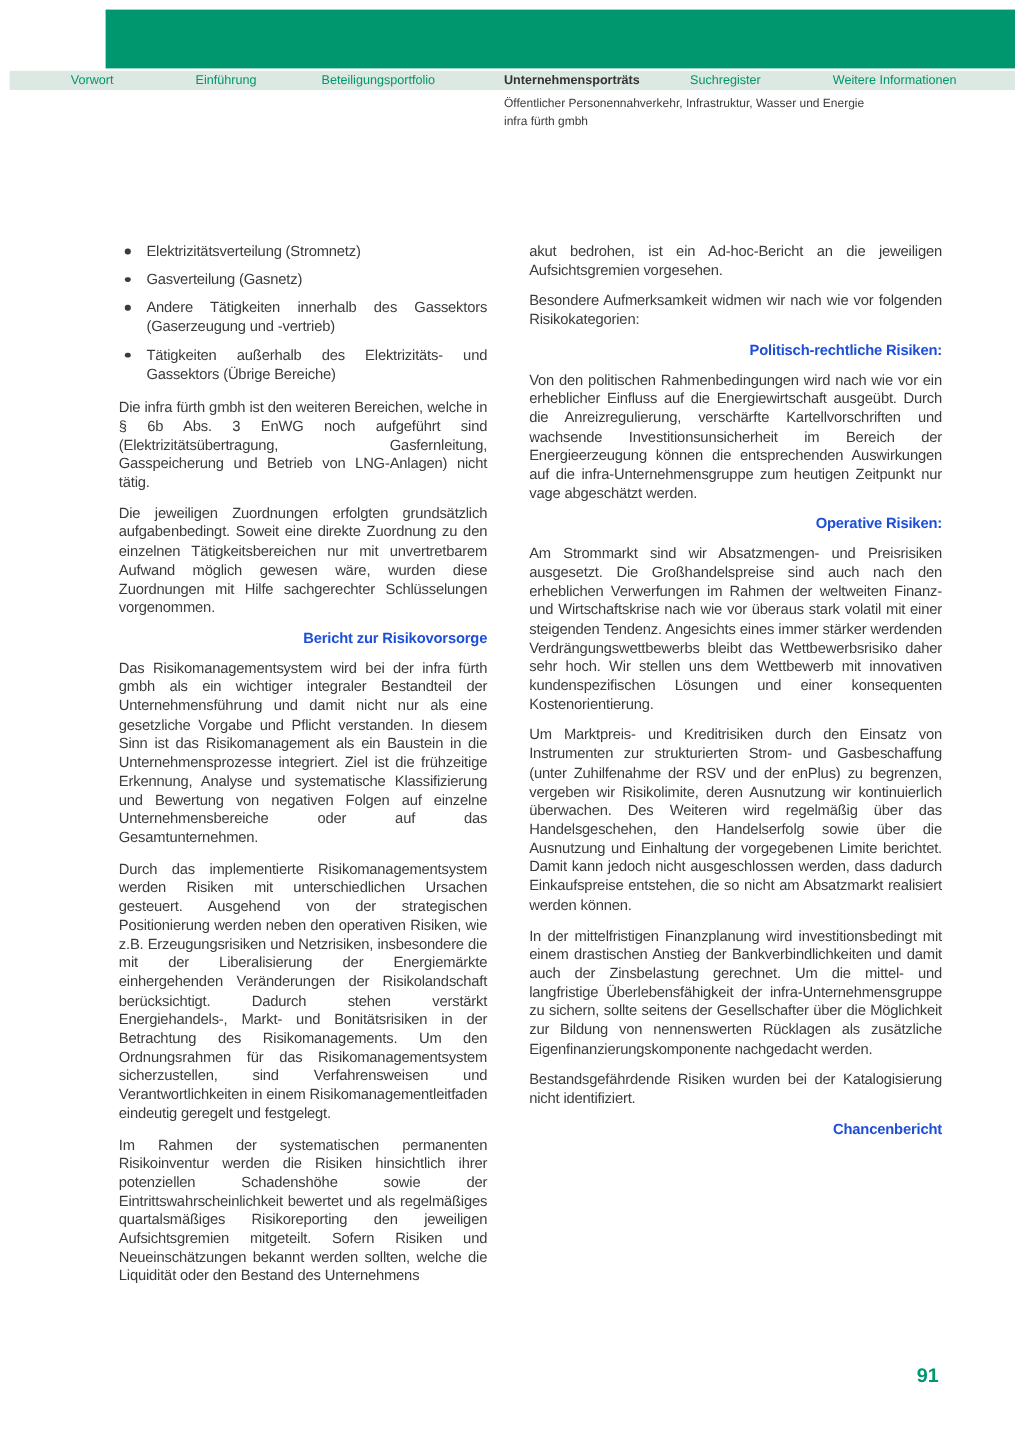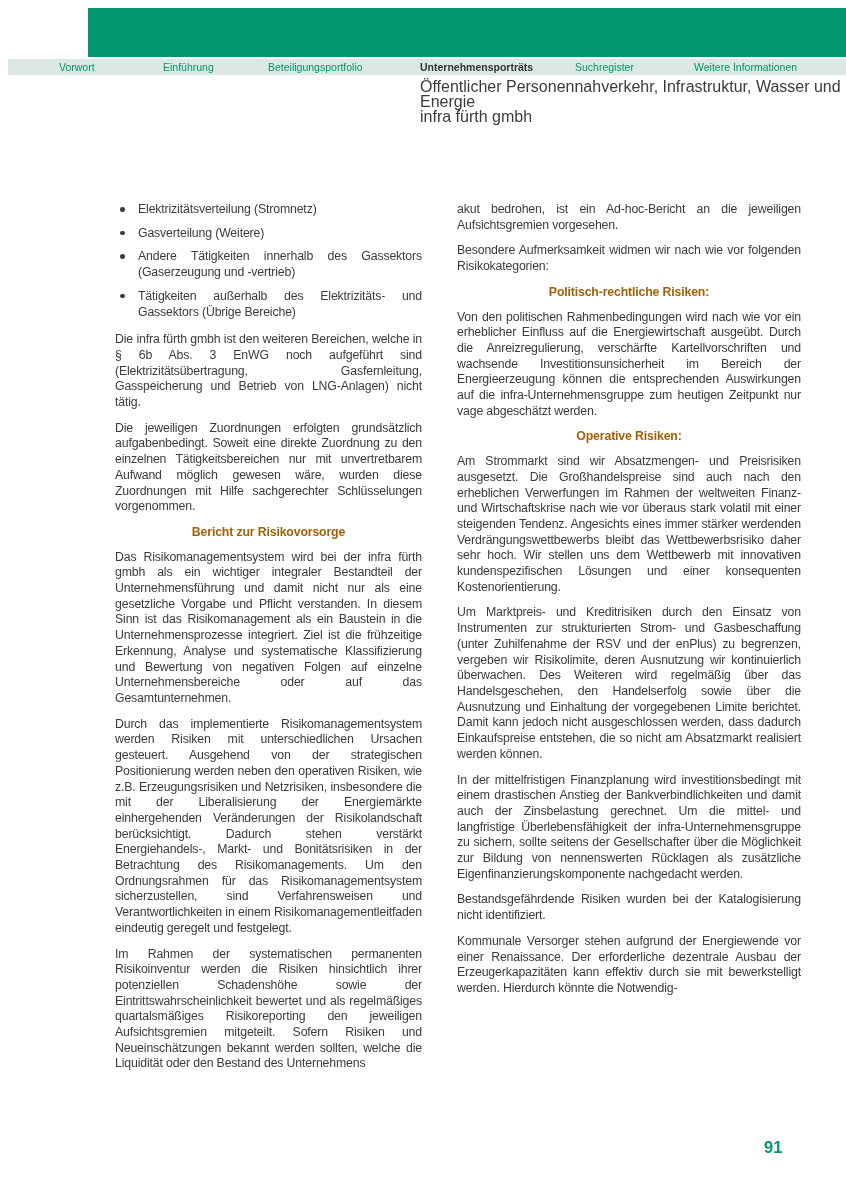--- a/index.html
+++ b/index.html
@@ -38,46 +38,45 @@
   }
   .navstrip a.active {
     color: #333333;
     font-weight: bold;
     text-align: center;
   }
   
   .breadcrumb {
     position: absolute;
     left: 420px; top: 79px;
-    font-size: 16px;
+    font-size: 10px;
     line-height: 15px;
     color: #3b3b3b;
   }
   
   .col {
     position: absolute;
     top: 202px;
     font-size: 12.3px;
     line-height: 15.7px;
     letter-spacing: -0.15px;
     text-align: justify;
     hyphens: auto;
-    margin-left: 16px;
     -webkit-hyphens: auto;
   }
   .col-left  { left: 99px;  width: 307px; }
   .col-right { left: 441px; width: 344px; }
   .col p { margin: 0 0 10px 0; }
   .col h3 {
     margin: 4px 0 9px 0;
     font-size: 12.3px;
     line-height: 15.7px;
     font-weight: bold;
-    color: #a16207;
-    text-align: center;
+    color: #1d4ed8;
+    text-align: right;
   }
   ul.bullets {
     list-style: none;
     margin: 0 0 12px 0;
     padding: 0;
   }
   ul.bullets li {
     position: relative;
     padding-left: 23px;
     margin-bottom: 8px;
@@ -120,21 +119,21 @@
   </div>
 
   <section class="col col-left">
     <ul class="bullets">
       <li>
         <span class="dot"></span>
         <span>Elektrizitätsverteilung (Stromnetz)</span>
       </li>
       <li>
         <span class="dot"></span>
-        <span>Gasverteilung (Weitere)</span>
+        <span>Gasverteilung (Gasnetz)</span>
       </li>
       <li>
         <span class="dot"></span>
         <span>Andere Tätigkeiten innerhalb des Gassektors (Gaserzeugung und -vertrieb)</span>
       </li>
       <li>
         <span class="dot"></span>
         <span>Tätigkeiten außerhalb des Elektrizitäts- und Gassektors (Übrige Bereiche)</span>
       </li>
     </ul>
@@ -155,18 +154,18 @@
 
     <h3>Politisch-rechtliche Risiken:</h3>
     <p>Von den politischen Rahmenbedingungen wird nach wie vor ein erheblicher Einfluss auf die Energiewirtschaft ausgeübt. Durch die Anreizregulierung, verschärfte Kartellvorschriften und wachsende Investitionsunsicherheit im Bereich der Energieerzeugung können die entsprechenden Auswirkungen auf die infra-Unternehmensgruppe zum heutigen Zeitpunkt nur vage abgeschätzt werden.</p>
 
     <h3>Operative Risiken:</h3>
     <p>Am Strommarkt sind wir Absatzmengen- und Preisrisiken ausgesetzt. Die Großhandelspreise sind auch nach den erheblichen Verwerfungen im Rahmen der weltweiten Finanz- und Wirtschaftskrise nach wie vor überaus stark volatil mit einer steigenden Tendenz. Angesichts eines immer stärker werdenden Verdrängungswettbewerbs bleibt das Wettbewerbsrisiko daher sehr hoch. Wir stellen uns dem Wettbewerb mit innovativen kundenspezifischen Lösungen und einer konsequenten Kostenorientierung.</p>
     <p>Um Marktpreis- und Kreditrisiken durch den Einsatz von Instrumenten zur strukturierten Strom- und Gasbeschaffung (unter Zuhilfenahme der RSV und der enPlus) zu begrenzen, vergeben wir Risikolimite, deren Ausnutzung wir kontinuierlich überwachen. Des Weiteren wird regelmäßig über das Handelsgeschehen, den Handelserfolg sowie über die Ausnutzung und Einhaltung der vorgegebenen Limite berichtet. Damit kann jedoch nicht ausgeschlossen werden, dass dadurch Einkaufspreise entstehen, die so nicht am Absatzmarkt realisiert werden können.</p>
     <p>In der mittelfristigen Finanzplanung wird investitionsbedingt mit einem drastischen Anstieg der Bankverbindlichkeiten und damit auch der Zinsbelastung gerechnet. Um die mittel- und langfristige Überlebensfähigkeit der infra-Unternehmensgruppe zu sichern, sollte seitens der Gesellschafter über die Möglichkeit zur Bildung von nennenswerten Rücklagen als zusätzliche Eigenfinanzierungskomponente nachgedacht werden.</p>
     <p>Bestandsgefährdende Risiken wurden bei der Katalogisierung nicht identifiziert.</p>
 
-    <p>Kommunale Versorger stehen aufgrund der Energiewende vor einer Renaissance. Der erforderliche dezentrale Ausbau der Erzeugerkapazitäten kann effektiv durch sie mit bewerkstelligt werden. Hierdurch könnte die Notwendig-</p>
+    <h3>Chancenbericht</h3>
   </section>
 
   <div class="pagenum">91</div>
 
 </div>
 
 </body></html>

